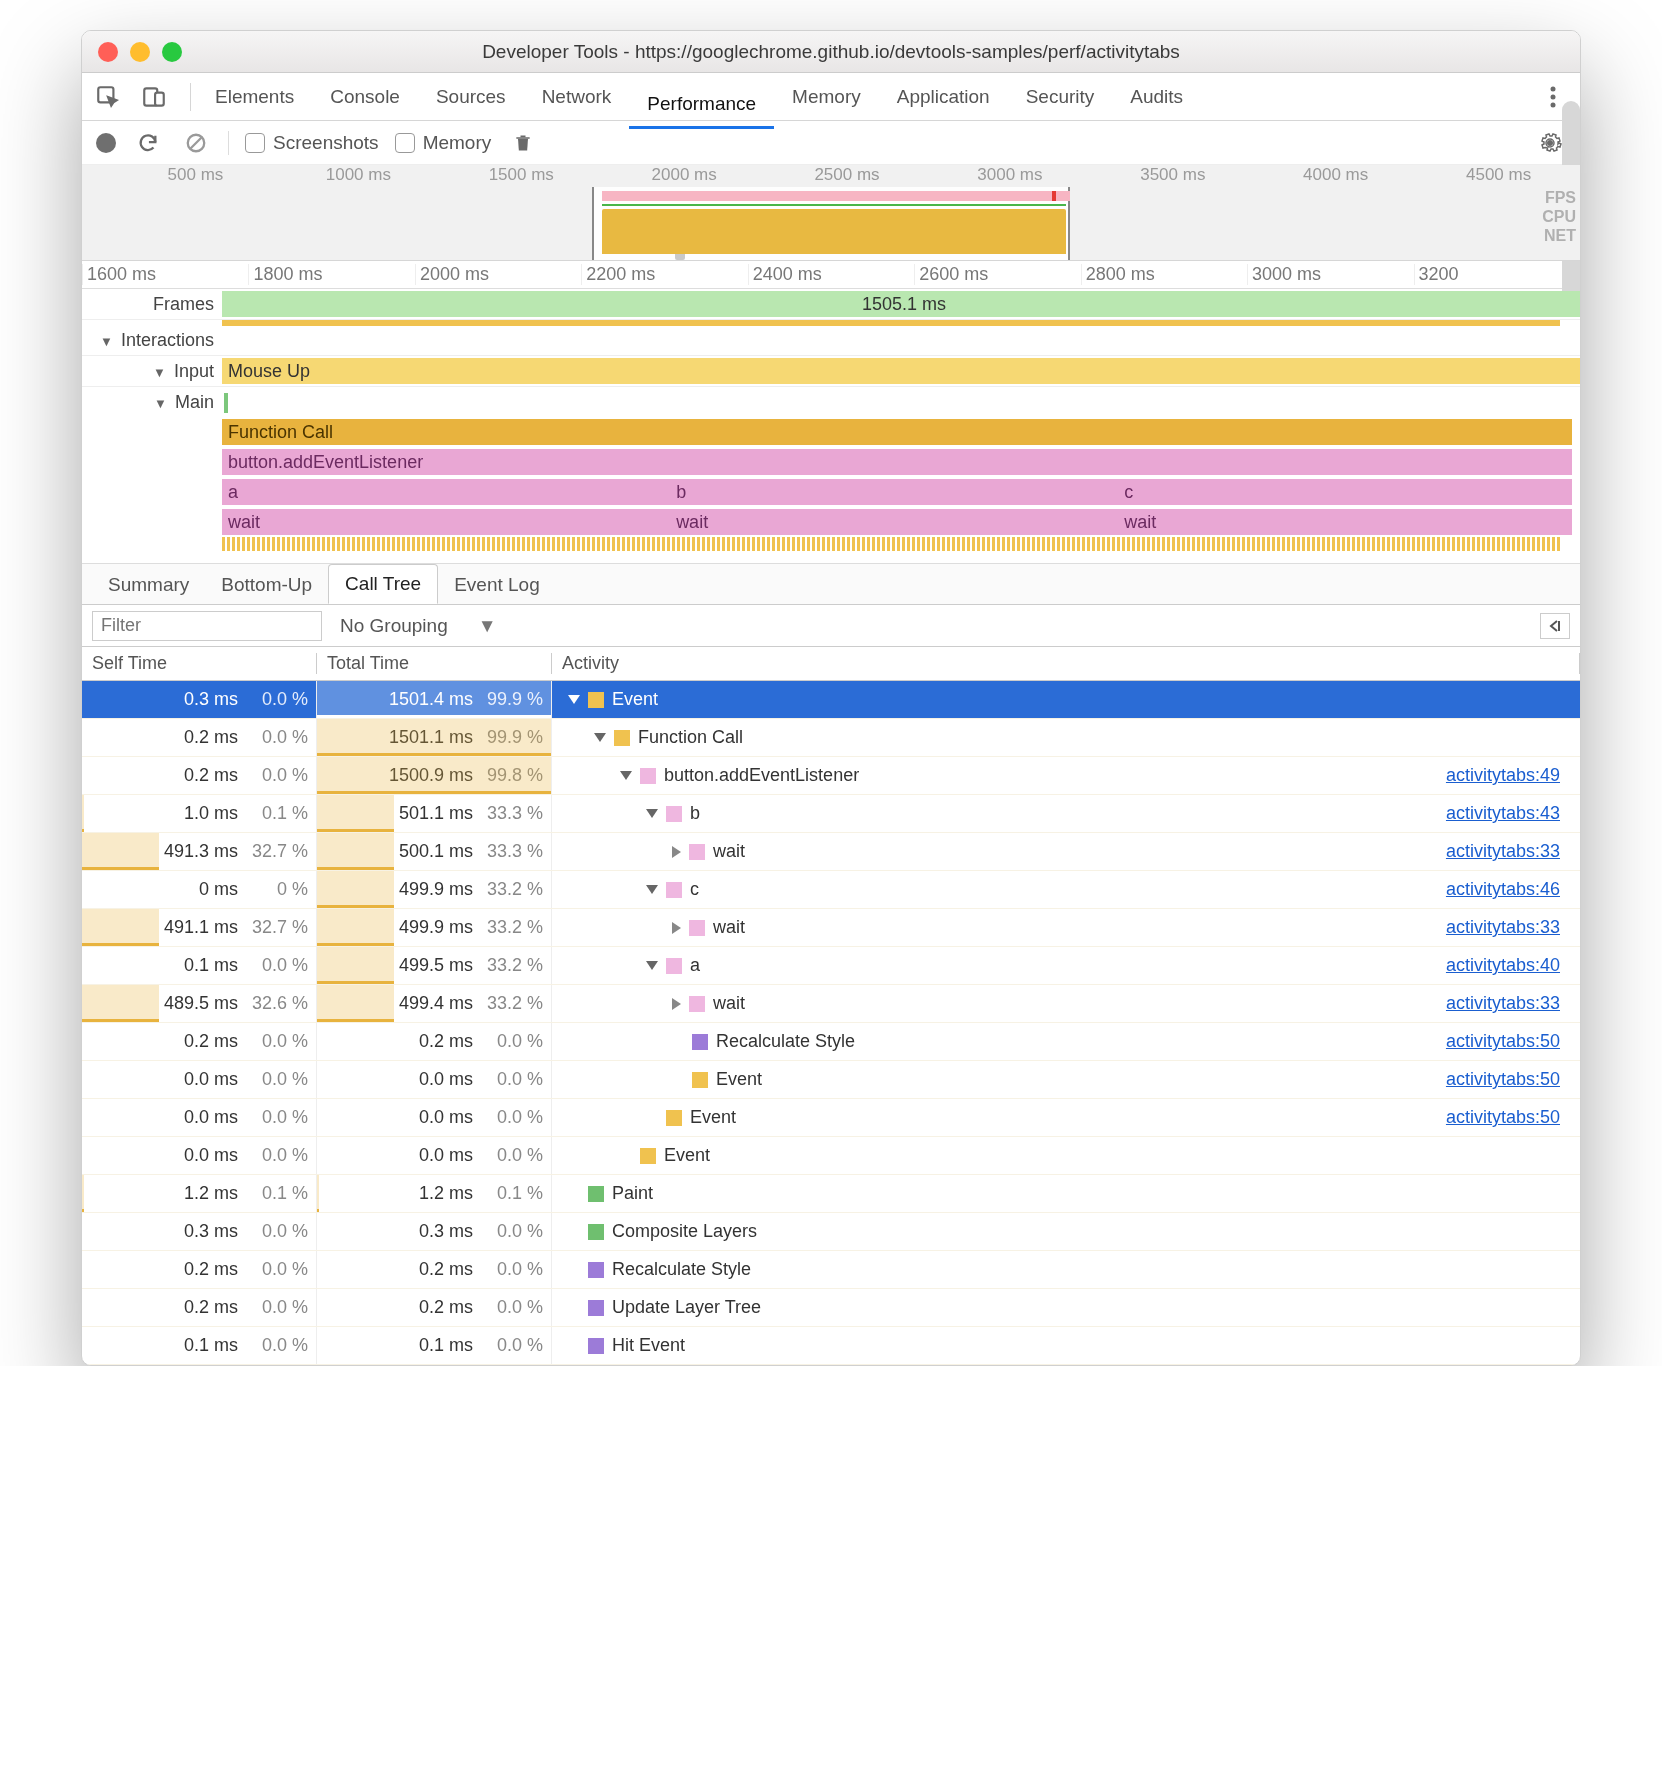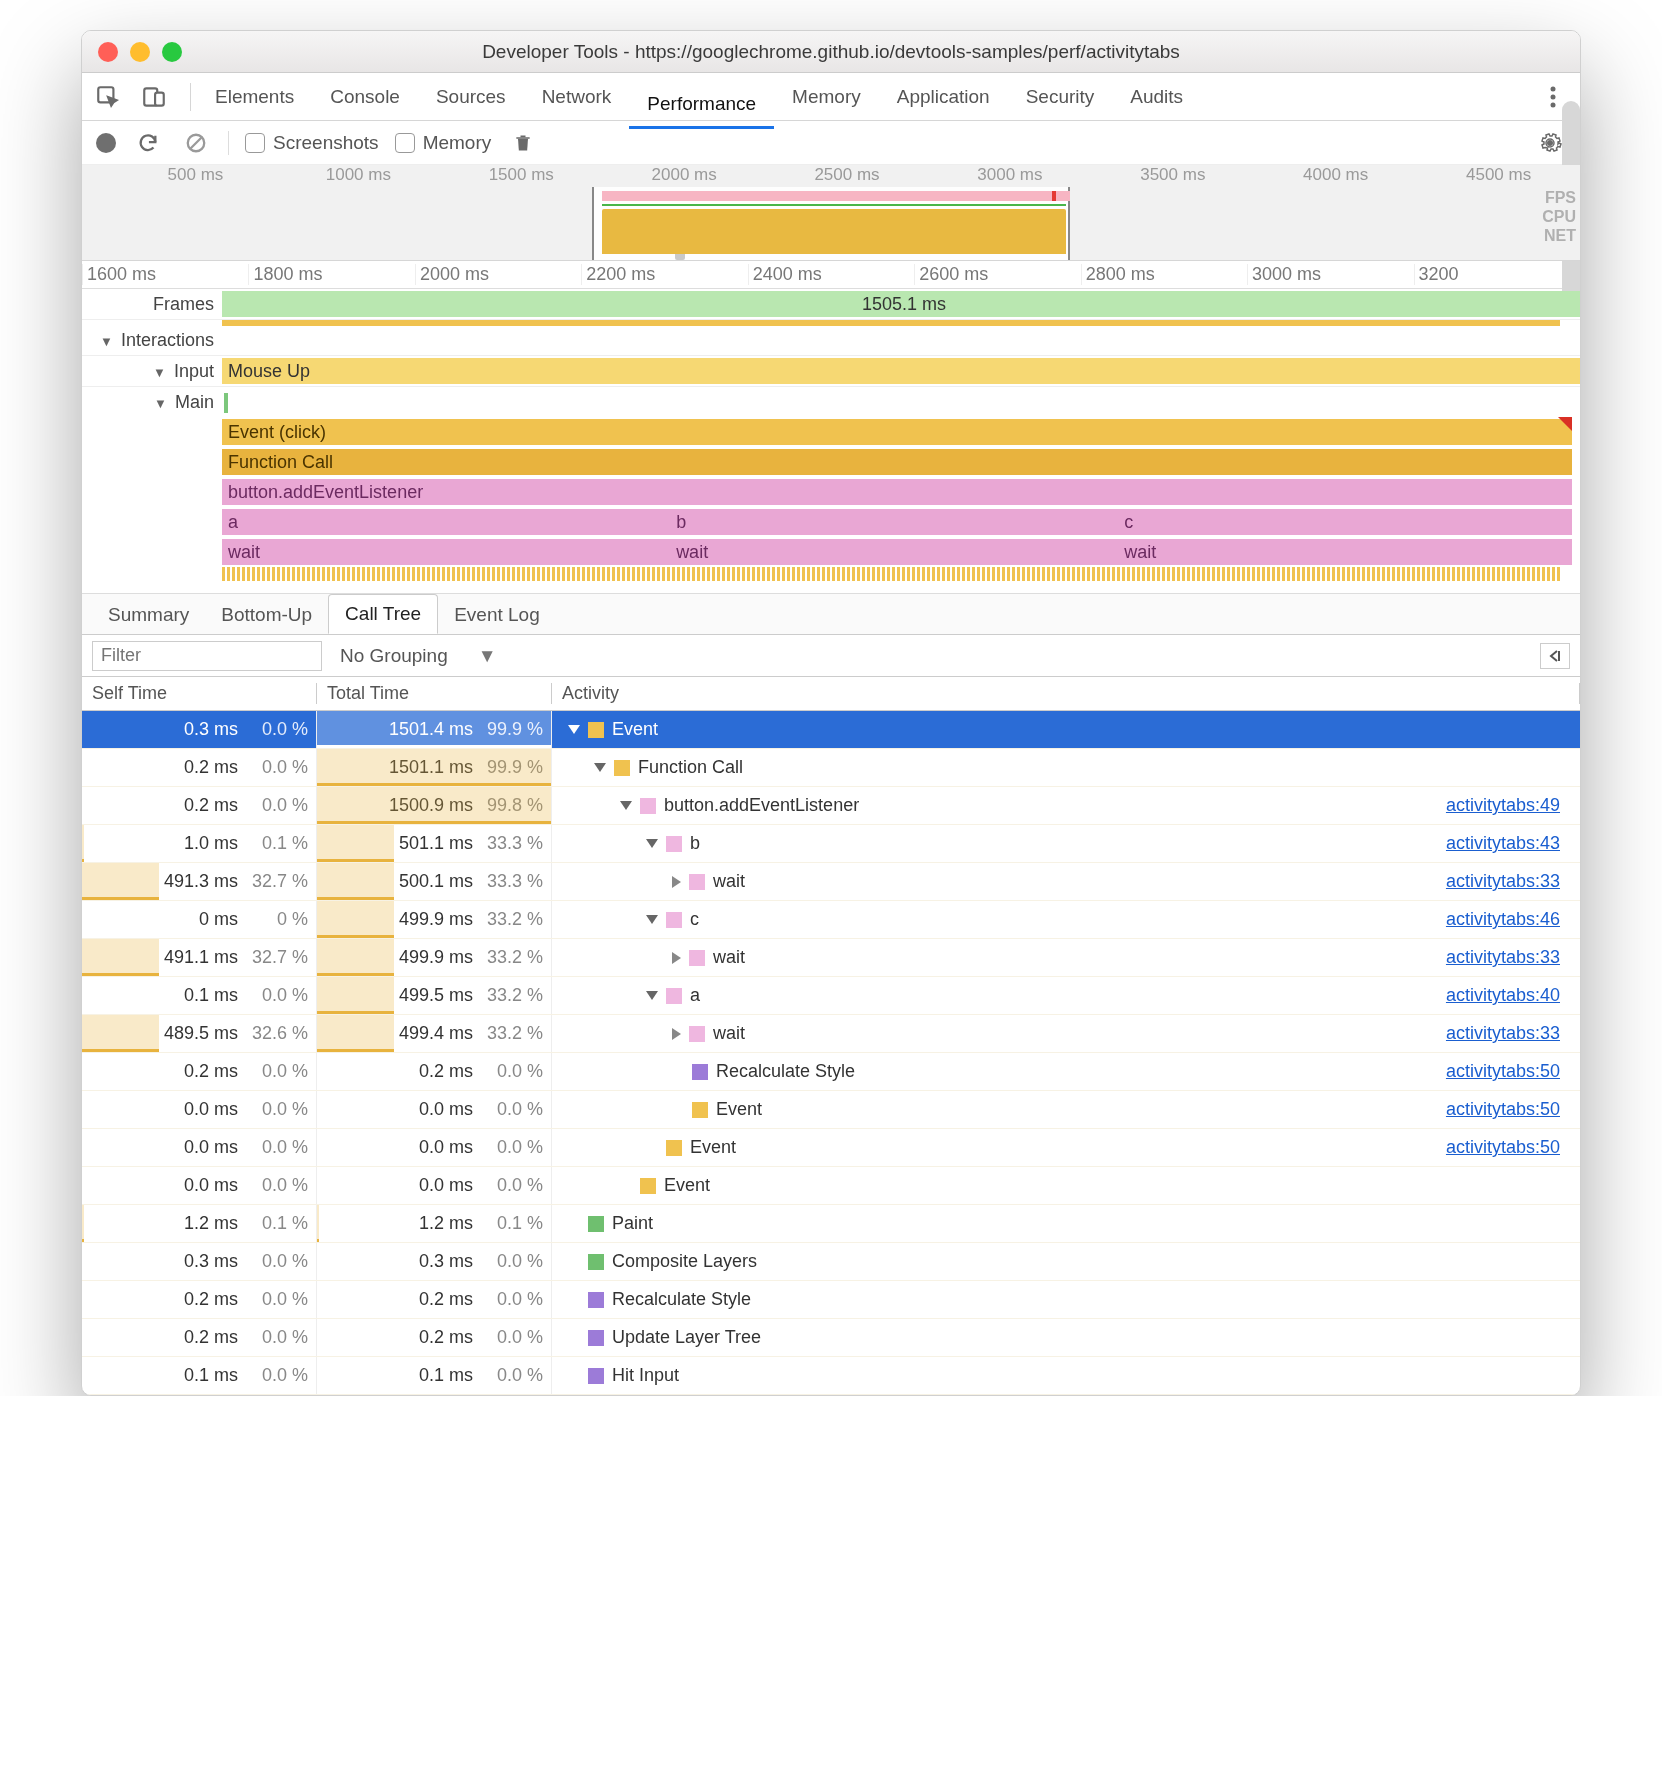--- a/index.html
+++ b/index.html
@@ -278,24 +278,20 @@
         <span class="tri"></span>
         <span>Main</span>
       </div>
     <div class="body">
         <div style="position:absolute;left:2px;top:6px;width:4px;height:20px;background:#7cc77c;"></div>
       </div>
   </div>
 
   <div class="flame">
     <div class="row">
-        <div class="bar yellow" style="left:0;right:8px;">Event (click)</div>
-      <div style="position:absolute;right:8px;top:0;width:0;height:0;border-left:14px solid transparent;border-top:14px solid #d93025;"></div>
-    </div>
-    <div class="row">
         <div class="bar gold" style="left:0;right:8px;">Function Call</div>
       </div>
     <div class="row">
         <div class="bar pinkbar" style="left:0;right:8px;">button.addEventListener</div>
       </div>
     <div class="row">
       <div class="bar pinkbar" style="left:0;width:33%;">a</div>
       <div class="bar pinkbar" style="left:33%;width:33%;">b</div>
       <div class="bar pinkbar" style="left:66%;right:8px;">c</div>
     </div>
@@ -697,18 +693,18 @@
         <div class="cell total">
           <div class="barbg" style="width: 0%;"></div>
           <div class="bartop" style="width: 0%;"></div>
           <div class="ms">0.1 ms</div>
           <div class="pct">0.0 %</div>
         </div>
         <div class="cell activity">
           <span style="width: 0px;"></span>
           <span style="width: 12px;"></span>
           <span class="sq purple"></span>
-          <span>Hit Input</span>
+          <span>Hit Event</span>
         </div>
       </div>
     </div>
 
 </div>
 
 </body></html>

